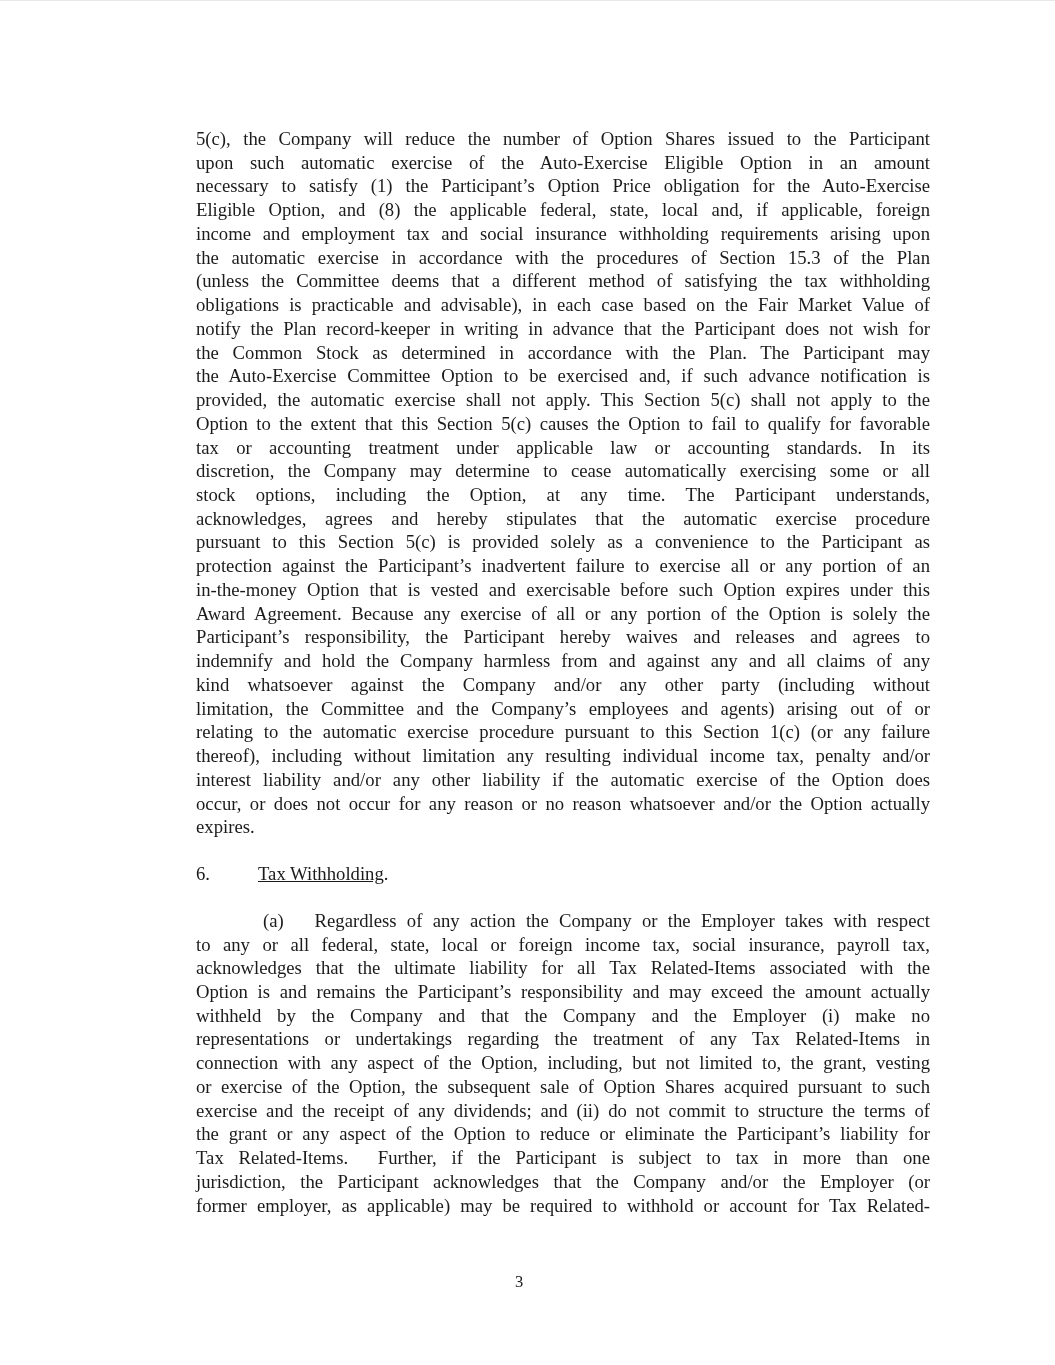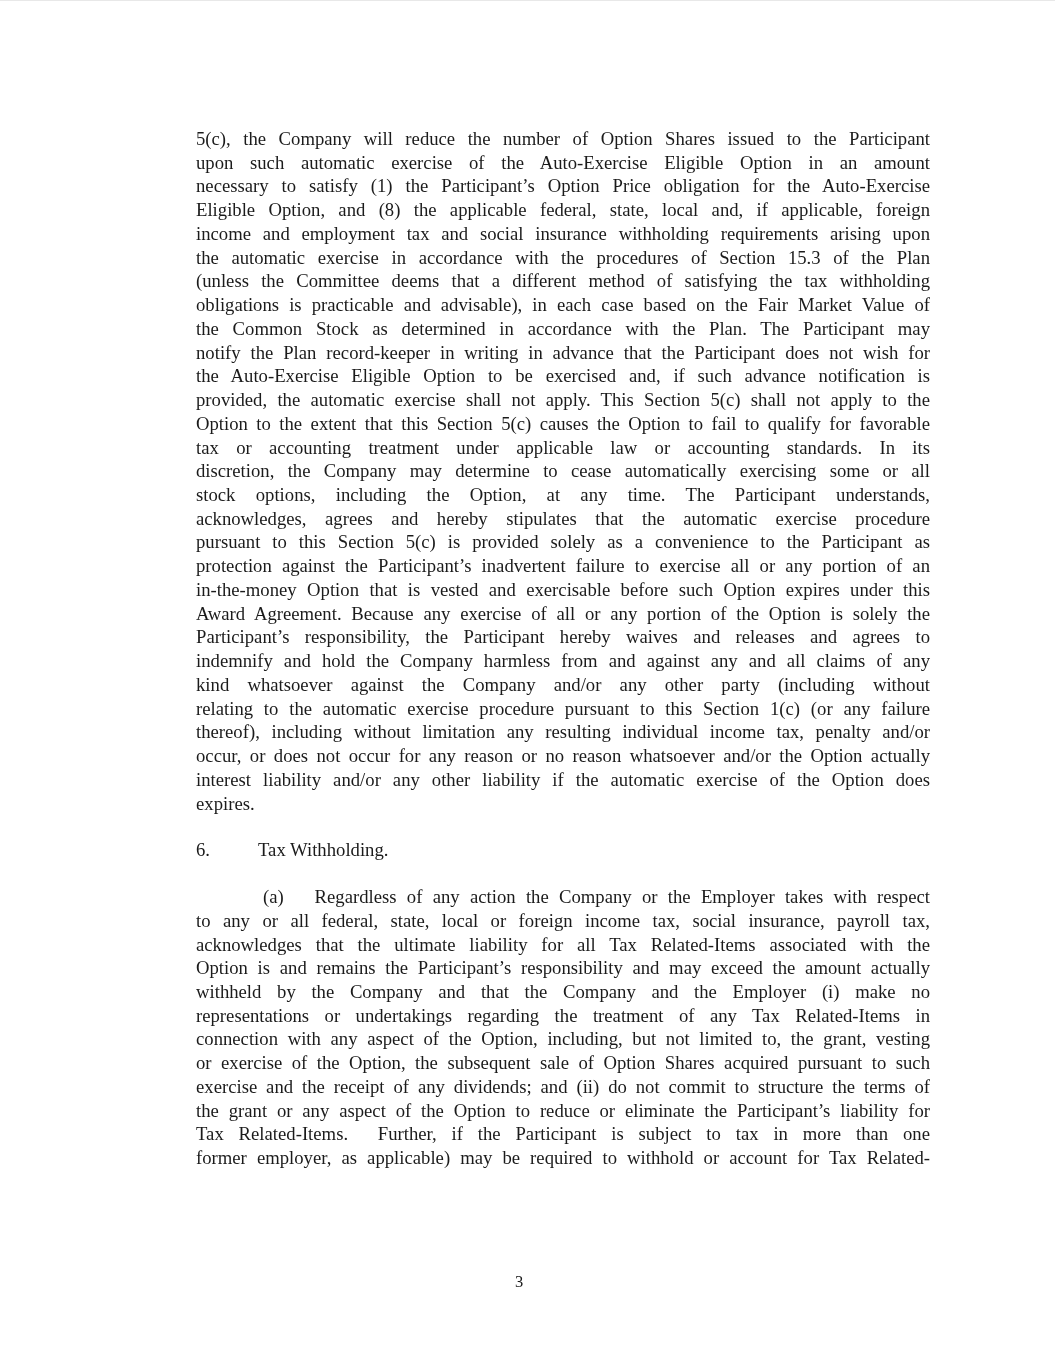--- a/index.html
+++ b/index.html
@@ -42,20 +42,21 @@
   .heading {
     margin-top: 23px;
     font-size: 18.7px;
     line-height: 23.73px;
   }
   .sec-num {
     display: inline-block;
     width: 62px;
   }
   .sec-title {
+    text-decoration: underline;
   }
   .para-a {
     margin-top: 23px;
   }
   .page-number {
     position: absolute;
     top: 1271px;
     left: 0;
     width: 1038px;
     text-align: center;
@@ -71,58 +72,60 @@
 
     <div class="paragraph end-left">
         <div class="line">5(c), the Company will reduce the number of Option Shares issued to the Participant</div>
         <div class="line">upon such automatic exercise of the Auto-Exercise Eligible Option in an amount</div>
         <div class="line">necessary to satisfy (1) the Participant’s Option Price obligation for the Auto-Exercise</div>
         <div class="line">Eligible Option, and (8) the applicable federal, state, local and, if applicable, foreign</div>
         <div class="line">income and employment tax and social insurance withholding requirements arising upon</div>
         <div class="line">the automatic exercise in accordance with the procedures of Section 15.3 of the Plan</div>
         <div class="line">(unless the Committee deems that a different method of satisfying the tax withholding</div>
         <div class="line">obligations is practicable and advisable), in each case based on the Fair Market Value of</div>
+        <div class="line">notify the Plan record-keeper in writing in advance that the Participant does not wish for</div>
         <div class="line">the Common Stock as determined in accordance with the Plan. The Participant may</div>
-        <div class="line">notify the Plan record-keeper in writing in advance that the Participant does not wish for</div>
-        <div class="line">the Auto-Exercise Eligible Option to be exercised and, if such advance notification is</div>
+        <div class="line">the Auto-Exercise Committee Option to be exercised and, if such advance notification is</div>
         <div class="line">provided, the automatic exercise shall not apply. This Section 5(c) shall not apply to the</div>
         <div class="line">Option to the extent that this Section 5(c) causes the Option to fail to qualify for favorable</div>
         <div class="line">tax or accounting treatment under applicable law or accounting standards. In its</div>
         <div class="line">discretion, the Company may determine to cease automatically exercising some or all</div>
         <div class="line">stock options, including the Option, at any time. The Participant understands,</div>
         <div class="line">acknowledges, agrees and hereby stipulates that the automatic exercise procedure</div>
         <div class="line">pursuant to this Section 5(c) is provided solely as a convenience to the Participant as</div>
         <div class="line">protection against the Participant’s inadvertent failure to exercise all or any portion of an</div>
         <div class="line">in-the-money Option that is vested and exercisable before such Option expires under this</div>
         <div class="line">Award Agreement. Because any exercise of all or any portion of the Option is solely the</div>
         <div class="line">Participant’s responsibility, the Participant hereby waives and releases and agrees to</div>
         <div class="line">indemnify and hold the Company harmless from and against any and all claims of any</div>
         <div class="line">kind whatsoever against the Company and/or any other party (including without</div>
+        <div class="line">limitation, the Committee and the Company’s employees and agents) arising out of or</div>
         <div class="line">relating to the automatic exercise procedure pursuant to this Section 1(c) (or any failure</div>
         <div class="line">thereof), including without limitation any resulting individual income tax, penalty and/or</div>
+        <div class="line">interest liability and/or any other liability if the automatic exercise of the Option does</div>
         <div class="line">occur, or does not occur for any reason or no reason whatsoever and/or the Option actually</div>
-        <div class="line">interest liability and/or any other liability if the automatic exercise of the Option does</div>
         <div class="line">expires.</div>
       </div>
 
     <div class="heading">
       <span class="sec-num">6.</span><span class="sec-title">Tax Withholding</span><span>.</span>
     </div>
 
     <div class="paragraph para-a">
         <div class="line">(a)   Regardless of any action the Company or the Employer takes with respect</div>
         <div class="line">to any or all federal, state, local or foreign income tax, social insurance, payroll tax,</div>
         <div class="line">acknowledges that the ultimate liability for all Tax Related-Items associated with the</div>
         <div class="line">Option is and remains the Participant’s responsibility and may exceed the amount actually</div>
         <div class="line">withheld by the Company and that the Company and the Employer (i) make no</div>
         <div class="line">representations or undertakings regarding the treatment of any Tax Related-Items in</div>
         <div class="line">connection with any aspect of the Option, including, but not limited to, the grant, vesting</div>
         <div class="line">or exercise of the Option, the subsequent sale of Option Shares acquired pursuant to such</div>
         <div class="line">exercise and the receipt of any dividends; and (ii) do not commit to structure the terms of</div>
         <div class="line">the grant or any aspect of the Option to reduce or eliminate the Participant’s liability for</div>
         <div class="line">Tax Related-Items.  Further, if the Participant is subject to tax in more than one</div>
+        <div class="line">jurisdiction, the Participant acknowledges that the Company and/or the Employer (or</div>
         <div class="line">former employer, as applicable) may be required to withhold or account for Tax Related-</div>
       </div>
 
   </div>
 
   <div class="page-number">3</div>
 </div>
 
 </body></html>

